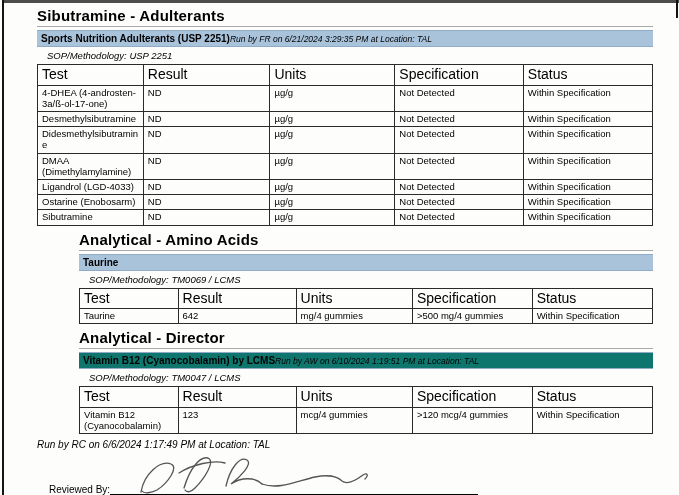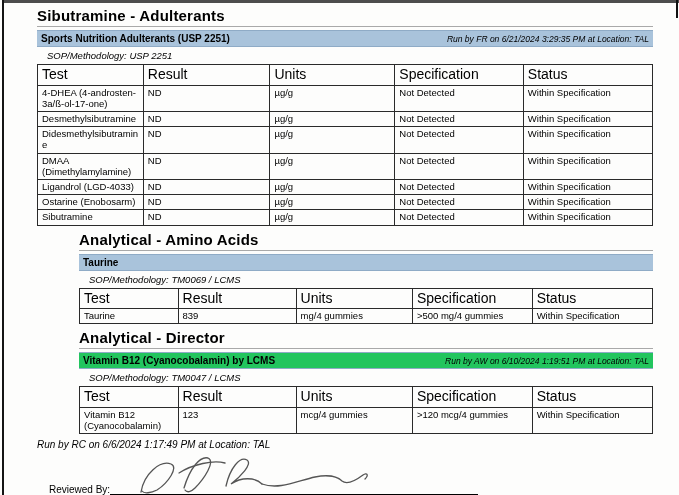--- a/index.html
+++ b/index.html
@@ -15,21 +15,21 @@
   .scan-right { position:absolute; top:0; right:1px; width:2px; height:18px; background:#111; }
 
   .content { position:absolute; left:37px; top:4px; width:616px; }
 
   .sec-heading {
     font-size:15px; font-weight:bold; margin:2px 0 3px 0; padding:1px 0 2px 0;
     border-bottom:1px solid #a9a9a9; letter-spacing:0.2px;
   }
   .bar {
     background:#a9c3db; border-top:1px solid #8fabc6; border-bottom:1px solid #8fabc6;
-    display:flex; justify-content:space-between; align-items:center;
+    display:flex; justify-content:flex-start; align-items:center;
     padding:1px 4px; min-height:13px;
   }
   .bar-title { font-weight:bold; font-size:10px; }
   .bar-run { font-style:italic; font-size:8.5px; white-space:nowrap; }
   .sop { font-style:italic; font-size:9.5px; padding:3px 0 3px 10px; }
 
   table.tbl { border-collapse:collapse; width:100%; table-layout:fixed; }
   .tbl th, .tbl td {
     border:1px solid #2a2a2a; text-align:left; vertical-align:top;
     padding:1px 4px 2px 4px; line-height:1.18; word-wrap:break-word;
@@ -157,32 +157,32 @@
                 <th>Test</th>
                 <th>Result</th>
                 <th>Units</th>
                 <th>Specification</th>
                 <th>Status</th>
               </tr>
             </thead>
       <tbody>
               <tr>
                 <td>Taurine</td>
-                <td>839</td>
+                <td>642</td>
                 <td>mg/4 gummies</td>
                 <td>&gt;500 mg/4 gummies</td>
                 <td>Within Specification</td>
               </tr>
             </tbody>
     </table>
   </section>
 
   <section class="sec">
     <h2 class="sec-heading">Analytical - Director</h2>
-    <div class="bar" style="background: #22c55e;">
+    <div class="bar" style="background: #0f766e;">
       <span class="bar-title">Vitamin B12 (Cyanocobalamin) by LCMS</span>
       <span class="bar-run">Run by AW on 6/10/2024 1:19:51 PM at Location: TAL</span>
     </div>
     <div class="sop">SOP/Methodology: TM0047 / LCMS</div>
     <table class="tbl">
       <colgroup>
         <col class="c-test">
               <col class="c-result">
               <col class="c-units">
               <col class="c-spec">

